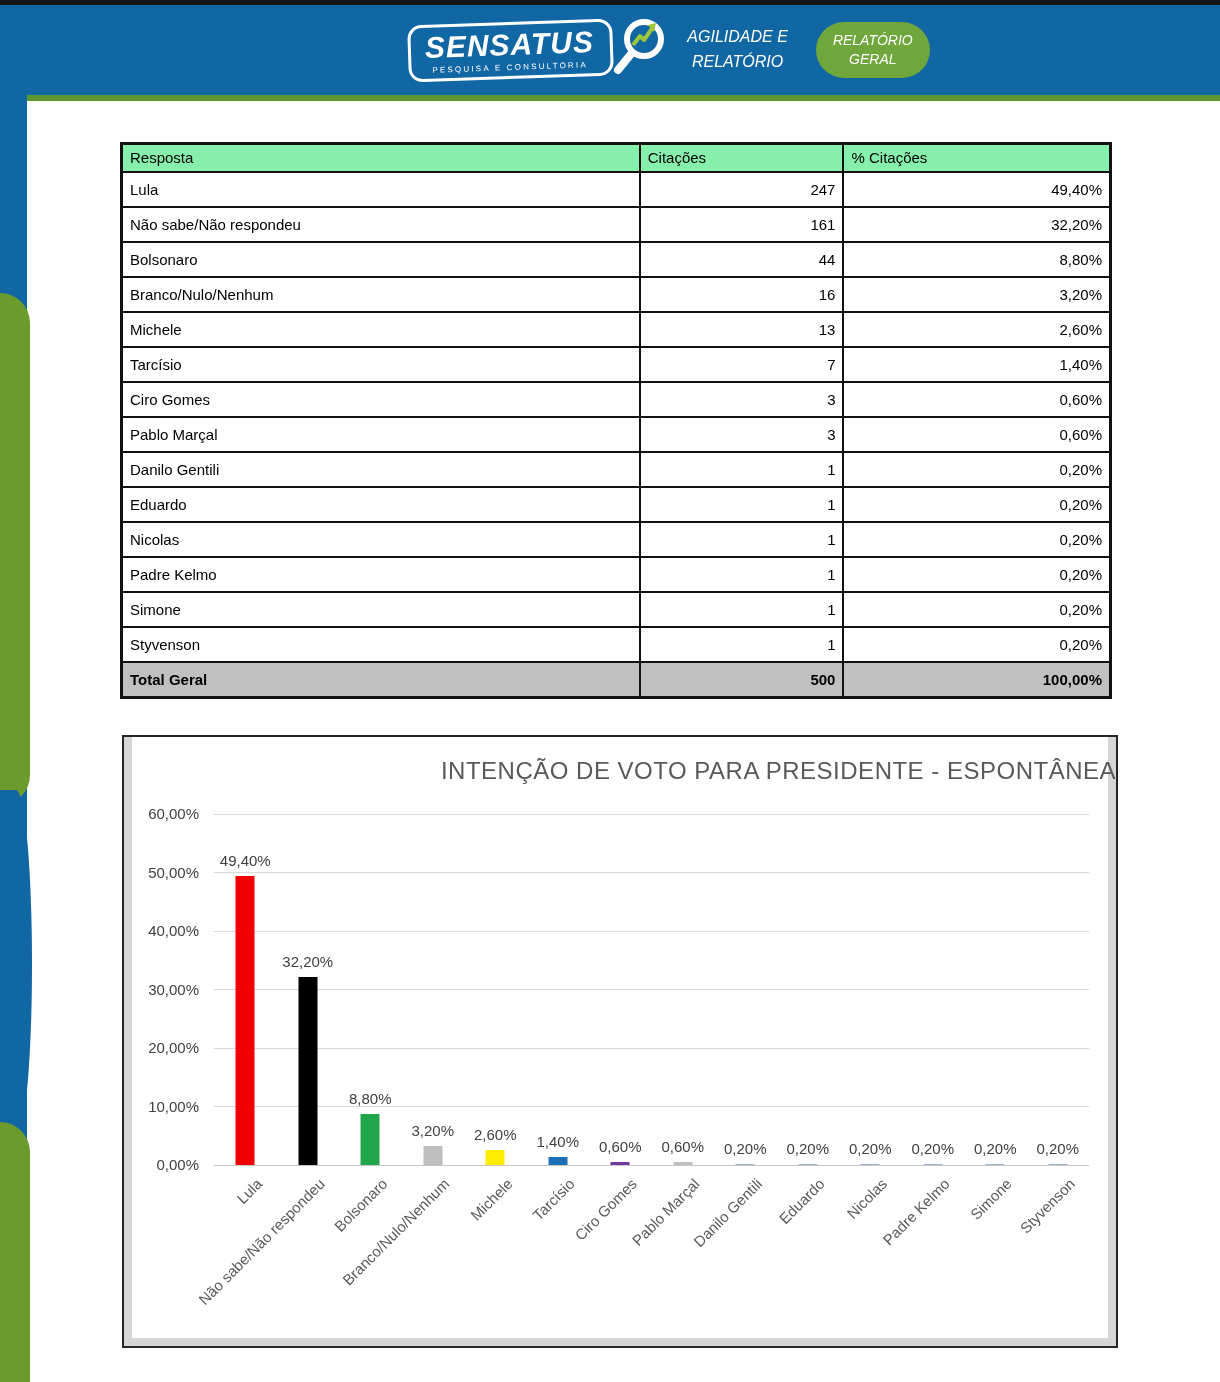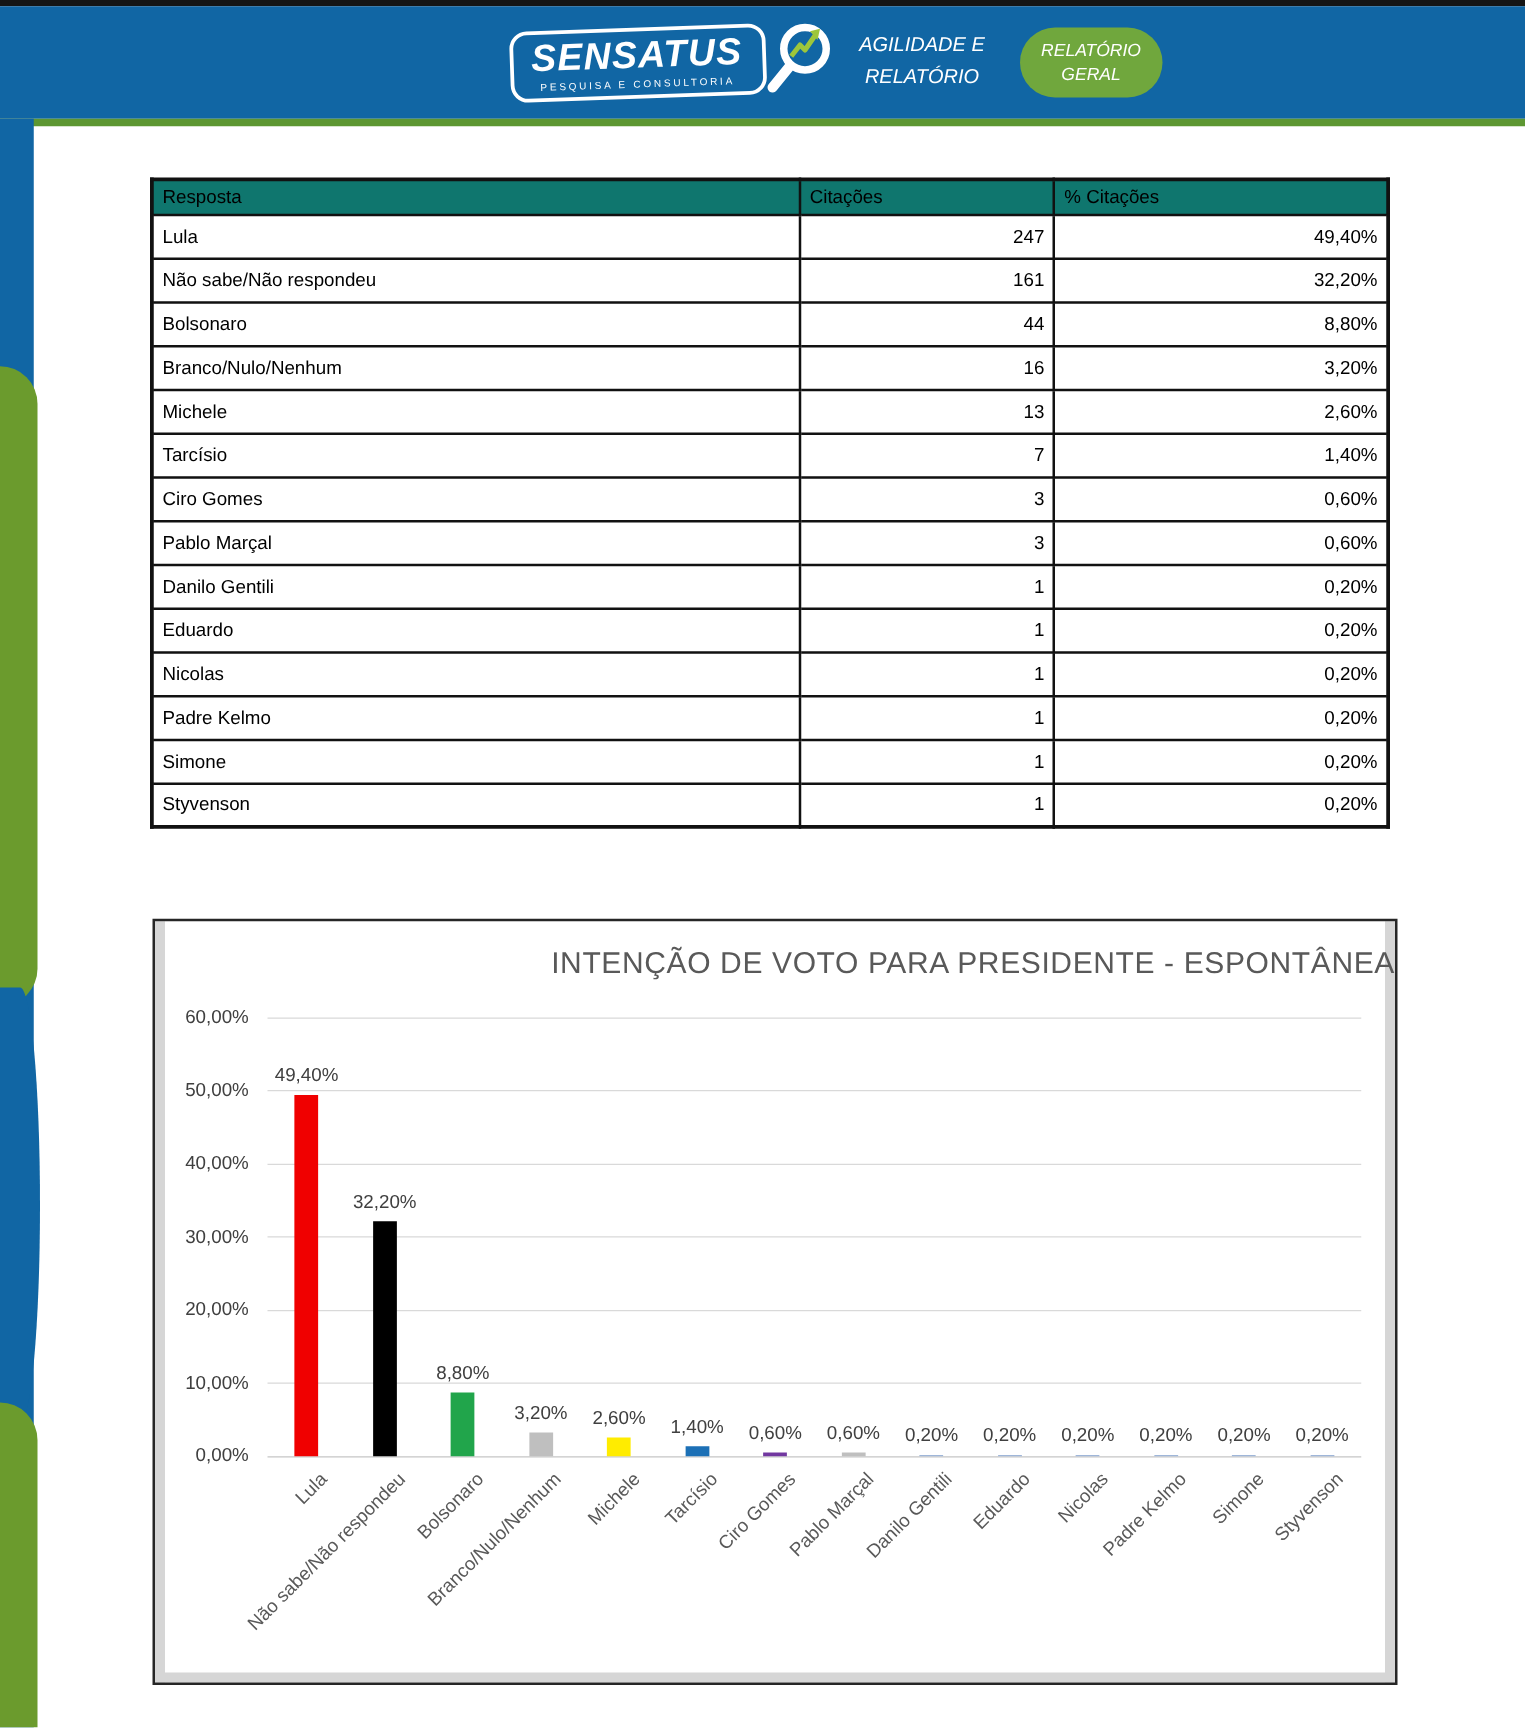--- a/index.html
+++ b/index.html
@@ -36,21 +36,21 @@
   .strip-blue-capsule { position:absolute; left:0; top:790px; width:32px; height:348px;
                         background:#1166a4; border-radius:0 50% 50% 0; }
 
   
   .data-table { position:absolute; left:120px; top:142px; width:992px;
                 border-collapse:collapse; font-size:15px; color:#000;
                 border:3px solid #111; }
   .data-table td { border:2px solid #111; padding:0 7px; background:#fff; }
   .title-row td { background:#c0c0c0; font-weight:bold; font-style:italic;
                   font-size:15.5px; height:28px; white-space:nowrap; }
-  .head-row td { background:#0f766e; height:28px; }
+  .head-row td { background:#86efac; height:28px; }
   .data-table tr.body-row td { height:35px; }
   .col-resposta { width:52.4%; text-align:left; }
   .col-cit { width:20.6%; text-align:right; }
   .col-pct { width:27%; text-align:right; }
   td.h-left { text-align:left; }
   .total-row td { background:#c0c0c0; font-weight:bold; height:36px; }
 
   
   .chart-box { position:absolute; left:122px; top:735px; width:996px; height:613px;
                background:#fff; border:2px solid #262626;
@@ -178,20 +178,25 @@
         <tr class="body-row">
           <td class="col-resposta">Simone</td>
           <td class="col-cit">1</td>
           <td class="col-pct">0,20%</td>
         </tr>
         <tr class="body-row">
           <td class="col-resposta">Styvenson</td>
           <td class="col-cit">1</td>
           <td class="col-pct">0,20%</td>
         </tr>
+        <tr class="total-row">
+        <td class="col-resposta">Total Geral</td>
+        <td class="col-cit">500</td>
+        <td class="col-pct">100,00%</td>
+      </tr>
     </tbody>
   </table>
 
   <div class="chart-box">
     <div class="chart-title">INTENÇÃO DE VOTO PARA PRESIDENTE - ESPONTÂNEA</div>
     <div class="plot" id="plot">
         <div class="gridline" style="top: -0.5px;"></div>
         <div class="ytick" style="left: -85px; top: -9px;">60,00%</div>
         <div class="gridline" style="top: 58px;"></div>
         <div class="ytick" style="left: -85px; top: 49.5px;">50,00%</div>

